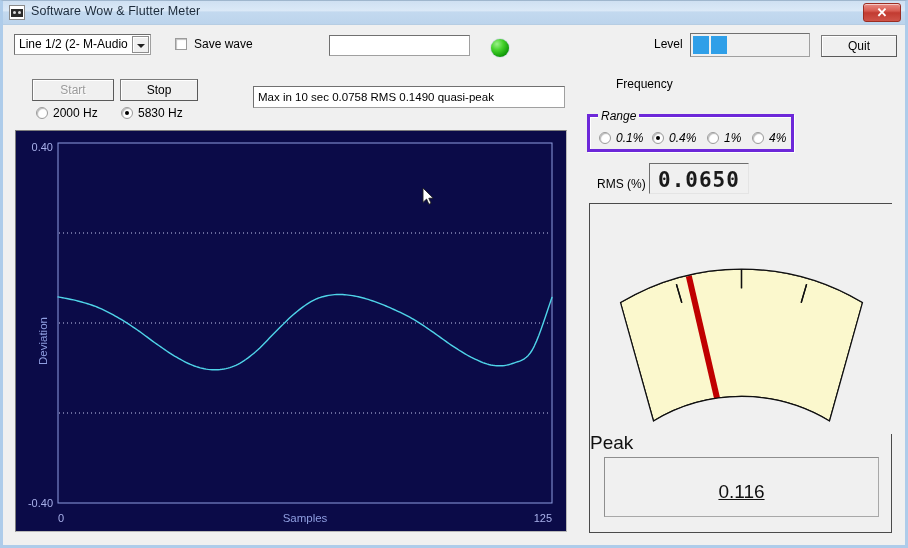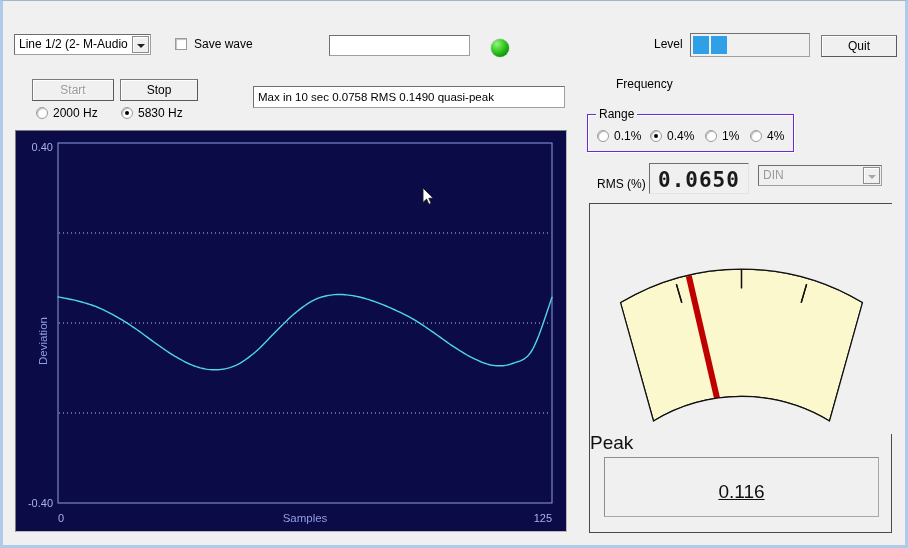--- a/index.html
+++ b/index.html
@@ -202,22 +202,23 @@
     background: #ffffff;
     border: 1px solid #9b9b9b;
     box-shadow: inset 1px 1px 1px rgba(0,0,0,.25);
     box-sizing: border-box;
   }
   .checkbox .clabel { position: absolute; left: 19px; top: 0; }
 
   .groupbox {
     position: absolute;
     box-sizing: border-box;
-    border: 1px solid #6d28d9;
+    border: 3px solid #6d28d9;
     box-shadow: inset 1px 1px 0 #ffffff, 1px 1px 0 #ffffff;
+    font-style: italic;
   }
   .groupbox > .gb-title {
     position: absolute;
     top: -8px; left: 8px;
     background: #f0f0f0;
     padding: 0 3px;
     font-size: 12px;
     color: #000;
   }
 
@@ -300,20 +301,29 @@
     position: absolute;
     width: 12px; height: 19px;
     pointer-events: none;
   }
 </style>
 </head>
 <body>
 
 <div id="app-window">
 
+  <div id="titlebar">
+    <div id="title-icon">
+      <div class="tape-body"></div>
+      <div class="reel l"></div>
+      <div class="reel r"></div>
+    </div>
+    <div id="title-text">Software Wow &amp; Flutter Meter</div>
+    <div id="close-button">✕</div>
+  </div>
 
   <div class="combo" style="left:11px; top:33px; width:137px; height:21px;">
     <span class="combo-text">Line 1/2 (2- M-Audio De</span>
     <span class="combo-arrow"></span>
   </div>
 
   <div class="checkbox" style="left:172px; top:36px;">
     <span class="box"></span>
     <span class="clabel">Save wave</span>
   </div>
@@ -370,24 +380,20 @@
       <span class="rlabel">4%</span>
     </div>
   </div>
 
   <span class="lbl" style="left:594px; top:176px;">RMS (%)</span>
 
   <div class="sunken" style="left:646px; top:162px; width:100px; height:31px;">
     <span class="bignum" style="position:absolute; left:8px; top:4px;">0.0650</span>
   </div>
 
-  <div class="combo disabled" style="left:755px; top:164px; width:124px; height:21px;">
-    <span class="combo-text">DIN</span>
-    <span class="combo-arrow"></span>
-  </div>
 
   <div id="gauge-panel" style="left:586px; top:202px; width:303px; height:330px;">
 
     <span class="gauge-scale-num" style="left:17px; top:36px;">0.0</span>
     <span class="gauge-scale-num" style="left:133px; top:15px;">0.2</span>
     <span class="gauge-scale-num" style="left:248px; top:36px;">0.4</span>
 
     <svg width="303" height="230" viewBox="0 0 303 230" style="position:absolute;left:0;top:0;">
 
       <path d="M 30.5 98.6 A 235 235 0 0 1 272.5 98.6 L 239.5 217.0 A 170 170 0 0 0 63.5 217.0 Z" fill="#fbf8cd" stroke="#101010" stroke-width="1.2"></path>

